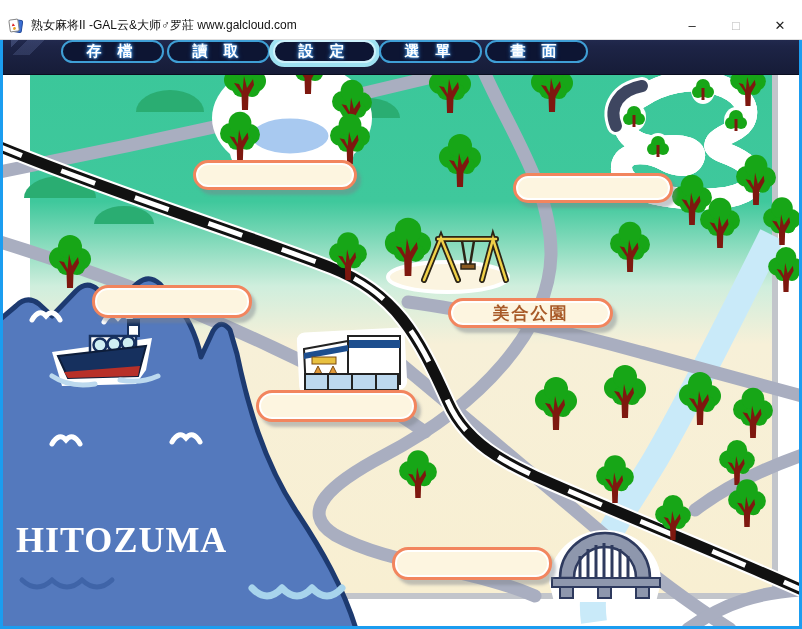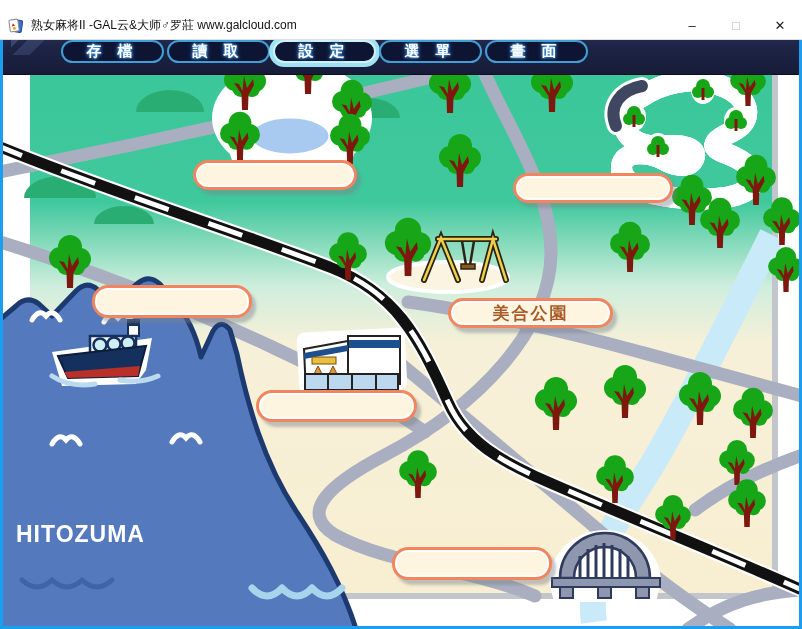--- a/index.html
+++ b/index.html
@@ -52,21 +52,21 @@
     font-family:"Liberation Sans","DejaVu Sans",sans-serif;}
   .loc1{left:193px;top:160px;width:158px;height:24px;}
   .loc2{left:513px;top:173px;width:154px;height:24px;}
   .loc3{left:92px; top:285px;width:154px;height:27px;}
   .loc4{left:256px;top:390px;width:155px;height:26px;}
   .loc5{left:392px;top:547px;width:154px;height:27px;}
   .loc6{left:410px;top:298px;width:159px;height:24px;margin-left:38px;}
 
   
   .watermark{position:absolute;left:16px;top:522px;z-index:10;color:#fff;font-weight:bold;pointer-events:none;}
-  .watermark .l1{font-size:23px;letter-spacing:1px;line-height:1.05;}
+  .watermark .l1{font-size:36px;letter-spacing:1px;line-height:1.05;font-family:Liberation Serif, serif;}
   .watermark .l2{font-size:22px;letter-spacing:7px;margin-top:4px;}
 </style>
 </head>
 <body>
 
 <div class="window">
 
   <svg class="map" viewBox="0 0 802 629">
     <defs>
       <linearGradient id="sheetGrad" x1="0" y1="64" x2="0" y2="593" gradientUnits="userSpaceOnUse">

